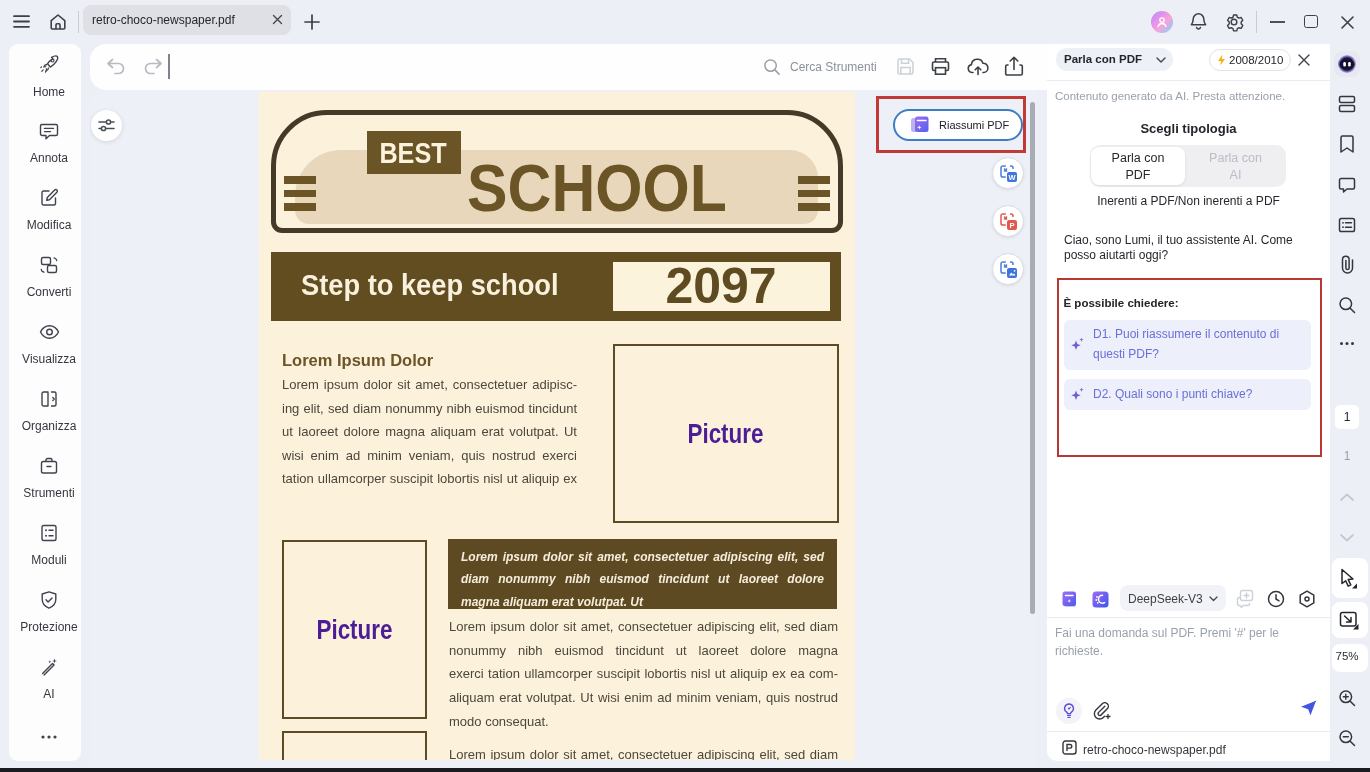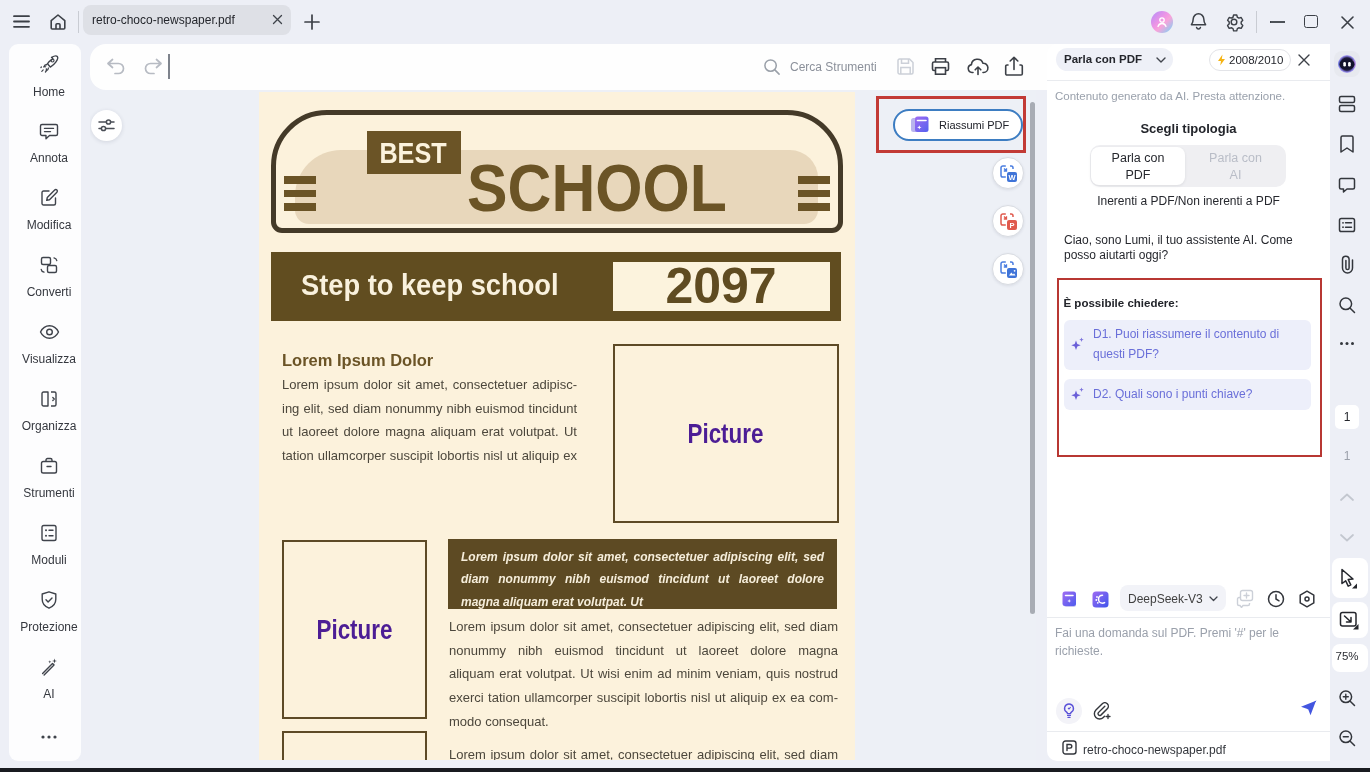--- a/index.html
+++ b/index.html
@@ -221,42 +221,43 @@
 
     <div class="abs brown" style="left:11.5px;top:160px;width:570px;height:69px;"></div>
     <div class="abs" style="left:42px;top:179px;line-height:1;color:#f9f1dd;font-weight:bold;font-size:29px;transform:scaleX(.94);transform-origin:left center;">Step to keep school</div>
     <div class="abs" style="left:353.5px;top:169.5px;width:217px;height:49px;background:#fcf3dd;display:flex;align-items:center;justify-content:center;color:#5f4b21;font-weight:bold;font-size:50px;">2097</div>
 
     <div class="abs" style="left:23px;top:259px;font-size:16.5px;font-weight:bold;color:#6b5426;">Lorem Ipsum Dolor</div>
     <div class="ptxt" style="left:23px;top:281px;width:295px;">
       <div style="text-align-last:justify">Lorem ipsum dolor sit amet, consectetuer adipisc-</div>
       <div style="text-align-last:justify">ing elit, sed diam nonummy nibh euismod tincidunt</div>
       <div style="text-align-last:justify">ut laoreet dolore magna aliquam erat volutpat. Ut</div>
+      <div style="text-align-last:justify">wisi enim ad minim veniam, quis nostrud exerci</div>
       <div style="text-align-last:justify">tation ullamcorper suscipit lobortis nisl ut aliquip ex</div>
     </div>
 
     <div class="pic" style="left:353.5px;top:252px;width:226.5px;height:179px;">
         <span>Picture</span>
       </div>
     <div class="pic" style="left:23px;top:448px;width:145px;height:179px;">
         <span>Picture</span>
       </div>
     <div class="pic" style="left:23px;top:639px;width:145px;height:60px;"></div>
 
     <div class="abs" style="left:189px;top:447px;width:389px;height:70px;background:#5d4a23;color:#f6eedb;font-weight:bold;font-style:italic;font-size:12px;line-height:22.3px;padding:7px 13px;">
       <div style="text-align:justify;text-align-last:justify">Lorem ipsum dolor sit amet, consectetuer adipiscing elit, sed</div>
       <div style="text-align:justify;text-align-last:justify">diam nonummy nibh euismod tincidunt ut laoreet dolore</div>
       <div>magna aliquam erat volutpat. Ut</div>
     </div>
 
     <div class="ptxt" style="left:190px;top:523px;width:389px;line-height:23.7px;">
       <div style="text-align-last:justify">Lorem ipsum dolor sit amet, consectetuer adipiscing elit, sed diam</div>
       <div style="text-align-last:justify">nonummy nibh euismod tincidunt ut laoreet dolore magna</div>
+      <div style="text-align-last:justify">exerci tation ullamcorper suscipit lobortis nisl ut aliquip ex ea com-</div>
       <div style="text-align-last:justify">aliquam erat volutpat. Ut wisi enim ad minim veniam, quis nostrud</div>
-      <div style="text-align-last:justify">exerci tation ullamcorper suscipit lobortis nisl ut aliquip ex ea com-</div>
       <div>modo consequat.</div>
     </div>
     <div class="ptxt" style="left:190px;top:651px;width:389px;">
       <div style="text-align-last:justify">Lorem ipsum dolor sit amet, consectetuer adipiscing elit, sed diam</div>
     </div>
   </div>
 
   <div class="abs" style="left:1px;top:20px;width:31px;height:31px;border-radius:50%;background:#fff;box-shadow:0 1px 4px rgba(40,50,80,.14);"></div>
   <svg class="abs" style="left:8px;top:27px" width="17" height="17" viewBox="0 0 17 17">
       <path d="M1 5h15M1 11.5h15" stroke="#4a4e56" stroke-width="1.5" stroke-linecap="round"></path>

